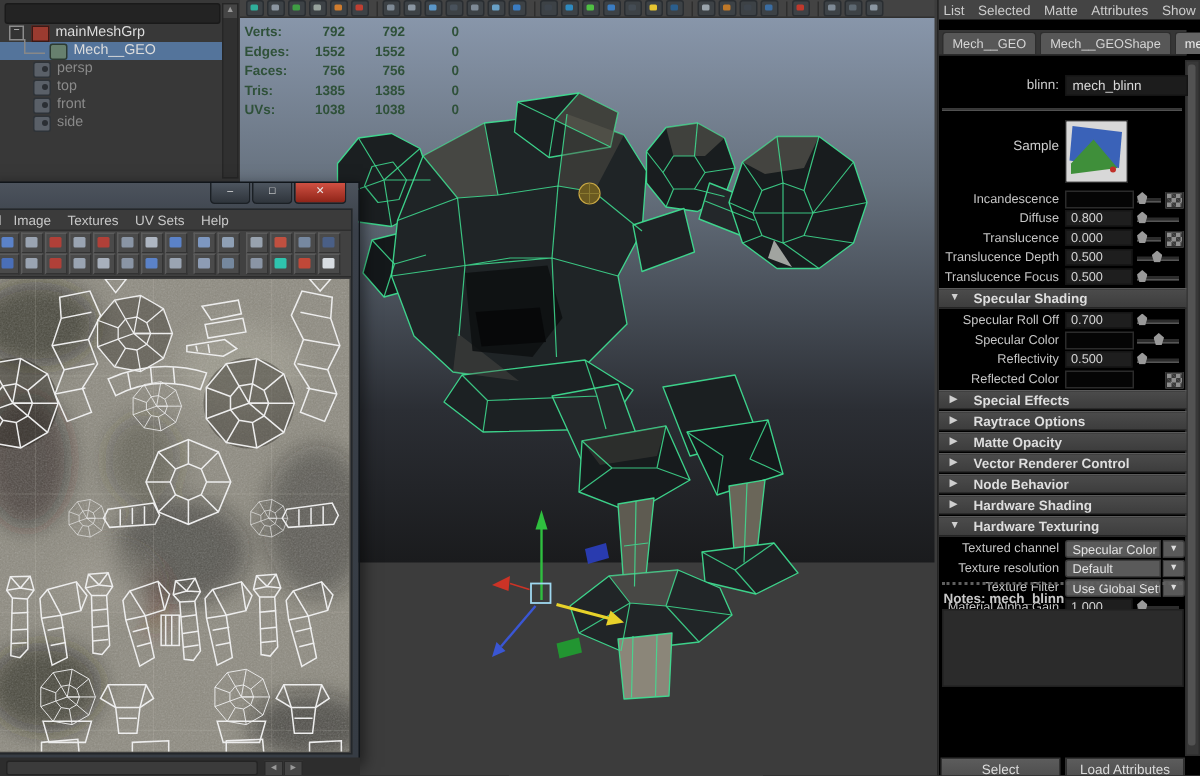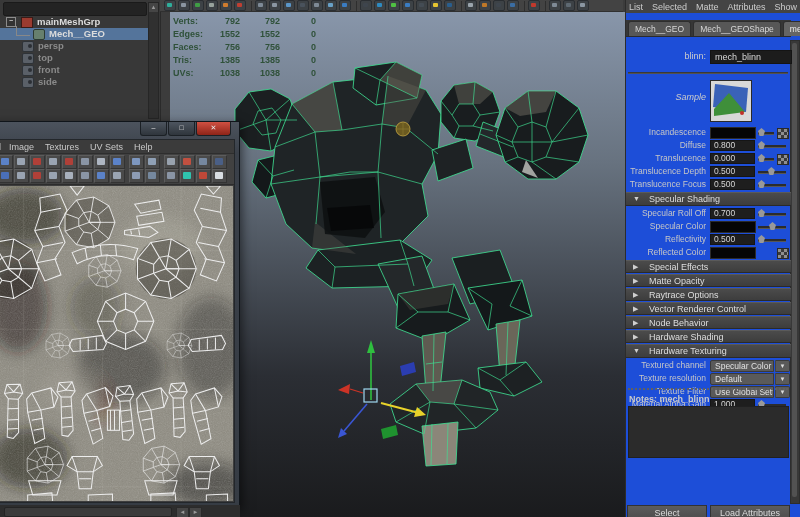--- a/index.html
+++ b/index.html
@@ -3,21 +3,21 @@
 <meta charset="utf-8">
 <style>
   html,body{margin:0;padding:0;background:#2b2b2b;font-family:"Liberation Sans",sans-serif;}
   #root{position:relative;width:800px;height:517px;overflow:hidden;background:#3c3c3c;
         font-size:9.5px;color:#d0d0d0;-webkit-font-smoothing:antialiased;}
   
   #outliner{position:absolute;left:0;top:0;width:160px;height:517px;background:#383838;border-right:1px solid #2a2a2a;}
   .ol-search{position:absolute;left:3px;top:2px;width:142px;height:12px;background:#232323;border:1px solid #1a1a1a;border-radius:2px;}
   .ol-scrollbar{position:absolute;right:1px;top:2px;width:9px;height:115px;background:#303030;border:1px solid #262626;}
   .ol-up{position:absolute;top:0;left:0;width:100%;height:9px;background:#454545;color:#999;font-size:6px;text-align:center;line-height:9px;}
-  #ol-items{position:absolute;left:0;top:16px;width:148px;font-weight:bold;}
+  #ol-items{position:absolute;left:0;top:16px;width:148px;}
   .ol-row{position:relative;height:12px;line-height:12px;display:flex;align-items:center;padding-left:22px;}
   .ol-row.group{padding-left:6px;}
   .ol-row.child{padding-left:12px;}
   .ol-row.sel{background:#54749b;}
   .ol-exp{width:8px;height:8px;border:1px solid #8c8c8c;background:#333;color:#ccc;font-size:7px;line-height:6px;text-align:center;margin-right:5px;flex:none;}
   .ol-conn{width:13px;height:9px;border-left:1px solid #888;border-bottom:1px solid #888;margin:-6px 3px 0 4px;flex:none;}
   .ol-ic{width:10px;height:9px;margin-right:4px;flex:none;}
   .ic-group{background:#9b3b30;border:1px solid #3a1a16;}
   .ic-mesh{background:#67806e;border:1px solid #2c3a32;border-radius:2px;}
   .ic-camera{background:#5a6068;border:1px solid #2e3338;border-radius:2px;position:relative;}
@@ -25,21 +25,21 @@
   .ic-set{background:#8a8a8a;border:1px solid #3a3a3a;border-radius:50%;position:relative;}
   .ic-set::after{content:"";position:absolute;left:2px;top:2px;width:3px;height:3px;border-radius:50%;background:#c89a4a;}
   .ol-lab{color:#dcdcdc;white-space:nowrap;}
   .ol-lab.muted{color:#8a8a8a;}
   
   #vp-toolbar{position:absolute;left:160px;top:0;width:463px;height:12px;background:#434343;border-bottom:1px solid #303030;display:flex;align-items:center;padding-left:4px;box-sizing:border-box;}
   .vpt-ic{width:10px;height:9px;border-radius:2px;background:#3d4246;border:1px solid #2a2e32;margin-right:2px;position:relative;flex:none;}
   .vpt-ic span{position:absolute;left:2px;top:2px;width:5px;height:4px;border-radius:1px;}
   .vpt-sep{width:1px;height:10px;background:#2e2e2e;margin:0 3px;flex:none;}
   
-  #viewport{position:absolute;left:170px;top:12px;width:463px;height:505px;
+  #viewport{position:absolute;left:160px;top:12px;width:463px;height:363px;
     background:linear-gradient(180deg,#8896aa 0%,#67727f 30%,#2b2e34 72%,#1a1b1d 100%);}
   #hud{position:absolute;left:3px;top:4px;width:150px;font-weight:bold;font-size:9px;color:#2f5139;}
   .hud-row{position:relative;height:13px;}
   .hud-l{position:absolute;left:0;top:0;}
   .hud-a{position:absolute;left:0;top:0;width:67px;text-align:right;}
   .hud-b{position:absolute;left:67px;top:0;width:40px;text-align:right;}
   .hud-c{position:absolute;left:107px;top:0;width:36px;text-align:right;}
   #mech{position:absolute;left:0;top:0;}
   
   #uvwin{position:absolute;left:-10px;top:121px;width:248px;height:385px;
@@ -58,50 +58,50 @@
   .uvt-ic{width:13px;height:12px;background:#4a4a4a;border:1px solid #5c5c5c;border-right-color:#333;border-bottom-color:#333;margin-right:1px;position:relative;flex:none;}
   .uvt-ic span{position:absolute;left:2px;top:2px;width:8px;height:7px;border-radius:1px;}
   .uvt-sep{width:3px;flex:none;}
   .uv-canvas{position:absolute;left:1px;right:1px;top:46px;bottom:1px;background:#8e8b80;overflow:hidden;}
   
   #bottombar{position:absolute;left:0;top:505px;width:240px;height:12px;background:#2d2d2d;}
   .bb-track{position:absolute;left:4px;top:2px;width:166px;height:8px;background:#3b3b3b;border:1px solid #242424;border-radius:2px;}
   .bb-arrows{position:absolute;left:176px;top:2px;display:flex;}
   .bb-btn{width:11px;height:9px;background:#454545;border:1px solid #2a2a2a;color:#999;font-size:6px;line-height:9px;text-align:center;}
   
-  #attred{position:absolute;left:625px;top:0;width:175px;height:517px;background:#1d4ed8;border-left:1px solid #2c2c2c;}
+  #attred{position:absolute;left:625px;top:0;width:175px;height:517px;background:#000000;border-left:1px solid #2c2c2c;}
   .ae-menubar{height:13px;background:#444;display:flex;align-items:center;color:#cccccc;font-size:9px;padding-left:3px;}
   .ae-menu{margin-right:9px;}
   .ae-tabbar{position:absolute;left:0;top:20px;width:165px;height:17px;background:#363636;border-bottom:1px solid #2b2b2b;display:flex;align-items:flex-end;padding-left:2px;box-sizing:border-box;}
   .ae-tab{height:14px;line-height:14px;padding:0 6px;background:#575757;border:1px solid #2e2e2e;border-bottom:none;border-radius:3px 3px 0 0;margin-right:2px;font-size:8.5px;color:#d6d6d6;white-space:nowrap;}
   .ae-tab.active{background:#656565;color:#efefef;}
   .ae-scrollbar{position:absolute;right:1px;top:40px;width:8px;height:462px;background:#383838;border:1px solid #2d2d2d;}
   .ae-thumb{position:absolute;left:1px;top:2px;width:5px;height:454px;background:#525252;border-radius:2px;}
   .ae-content{position:absolute;left:0;top:40px;width:165px;height:477px;}
   .ae-namerow{position:absolute;left:0;top:10px;width:100%;height:14px;}
   .ae-label{position:absolute;left:0;top:0;width:80px;text-align:right;color:#cccccc;font-size:9px;line-height:13px;}
   .ae-namefield{position:absolute;left:84px;top:0;width:76px;height:12px;background:#1c1c1c;border:1px solid #141414;color:#dadada;font-size:9px;line-height:12px;padding-left:4px;}
   .ae-div{position:absolute;left:2px;top:32px;width:160px;border-top:1px solid #393939;border-bottom:1px solid #515151;}
-  .ae-samplelabel{position:absolute;left:0;top:52px;width:80px;text-align:right;color:#cccccc;font-size:9px;font-style:italic;}
+  .ae-samplelabel{position:absolute;left:0;top:52px;width:80px;text-align:right;color:#cccccc;font-size:9px;}
   .ae-sample{position:absolute;left:84px;top:40px;width:40px;height:40px;border:1px solid #2a2a2a;background:#d8d8d8;}
   #ae-rows{position:absolute;left:0;top:86px;width:165px;}
   .attr-row{position:relative;height:13px;}
   .ar-label{position:absolute;left:0;top:0;width:80px;text-align:right;color:#c6c6c6;font-size:8.5px;line-height:12px;white-space:nowrap;}
   .ar-swatch{position:absolute;left:84px;top:1px;width:44px;height:10px;background:#050505;border:1px solid #2b2b2b;}
   .ar-field{position:absolute;left:84px;top:1px;width:40px;height:9px;background:#1e1e1e;border:1px solid #151515;color:#d5d5d5;font-size:8.5px;line-height:9px;padding-left:3px;}
   .ar-textfield{position:absolute;left:84px;top:1px;width:74px;height:9px;background:#1e1e1e;border:1px solid #151515;color:#d5d5d5;font-size:8.5px;line-height:9px;padding-left:3px;}
   .ar-track{position:absolute;top:6px;height:2px;background:#2c2c2c;border-bottom:1px solid #565656;}
   .ar-handle{position:absolute;top:2px;width:7px;height:8px;background:#999;clip-path:polygon(50% 0,100% 38%,78% 100%,22% 100%,0 38%);}
   .ar-map{position:absolute;left:151px;top:2px;width:10px;height:9px;border:1px solid #2a2a2a;background-color:#8f8f8f;background-image:linear-gradient(45deg,#3a3a3a 25%,transparent 25%,transparent 75%,#3a3a3a 75%),linear-gradient(45deg,#3a3a3a 25%,transparent 25%,transparent 75%,#3a3a3a 75%);background-size:6px 6px;background-position:0 0,3px 3px;}
   .ar-drop{position:absolute;left:84px;top:1px;width:58px;height:10px;background:#5a5a5a;border:1px solid #3a3a3a;border-radius:2px 0 0 2px;color:#e2e2e2;font-size:8.5px;line-height:10px;padding-left:4px;white-space:nowrap;overflow:hidden;}
   .ar-droparw{position:absolute;left:149px;top:1px;width:13px;height:10px;background:#5a5a5a;border:1px solid #3a3a3a;border-left-color:#444;border-radius:0 2px 2px 0;color:#ddd;font-size:6px;line-height:11px;text-align:center;}
   .attr-section{position:relative;height:13px;background:linear-gradient(#4b4b4b,#3d3d3d);border-top:1px solid #5a5a5a;border-bottom:1px solid #2a2a2a;margin:1px 0;box-sizing:border-box;}
   .attr-section.open{height:14px;}
   .as-arrow{position:absolute;left:7px;top:0;color:#cfcfcf;font-size:7px;line-height:12px;}
-  .as-label{position:absolute;left:23px;top:0;color:#dedede;font-weight:normal;font-size:9px;line-height:12px;}
+  .as-label{position:absolute;left:23px;top:0;color:#dedede;font-weight:bold;font-size:9px;line-height:12px;}
   .ae-grip{position:absolute;left:2px;top:348px;width:160px;border-top:2px dotted #606060;}
   .ae-noteslabel{position:absolute;left:3px;top:354px;color:#c9c9c9;font-weight:bold;font-size:9px;}
   .ae-notes{position:absolute;left:2px;top:366px;width:159px;height:50px;background:#2b2b2b;border:1px solid #202020;}
   .ae-btnrow{position:absolute;left:1px;top:465px;width:163px;display:flex;}
   .ae-btn{flex:1;height:15px;margin-right:3px;background:linear-gradient(#5c5c5c,#4a4a4a);border:1px solid #323232;color:#dcdcdc;font-size:9px;text-align:center;line-height:15px;}
   .ae-btn:last-child{margin-right:0;}
 </style>
 </head>
 <body>
 
@@ -664,25 +664,25 @@
             <div class="ar-label">Reflected Color</div>
             <div class="ar-swatch"></div>
             <div class="ar-map"></div>
           </div>
           <div class="attr-section">
             <span class="as-arrow">▶</span>
             <span class="as-label">Special Effects</span>
           </div>
           <div class="attr-section">
             <span class="as-arrow">▶</span>
-            <span class="as-label">Matte Opacity</span>
+            <span class="as-label">Raytrace Options</span>
           </div>
           <div class="attr-section">
             <span class="as-arrow">▶</span>
-            <span class="as-label">Raytrace Options</span>
+            <span class="as-label">Matte Opacity</span>
           </div>
           <div class="attr-section">
             <span class="as-arrow">▶</span>
             <span class="as-label">Vector Renderer Control</span>
           </div>
           <div class="attr-section">
             <span class="as-arrow">▶</span>
             <span class="as-label">Node Behavior</span>
           </div>
           <div class="attr-section">

